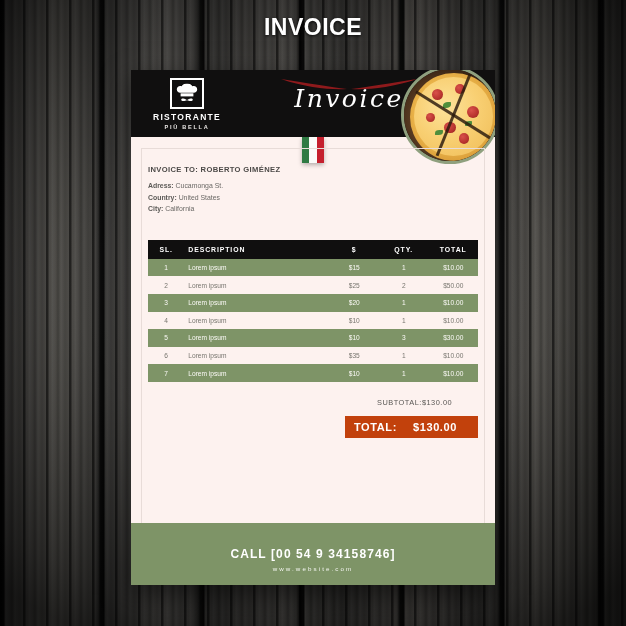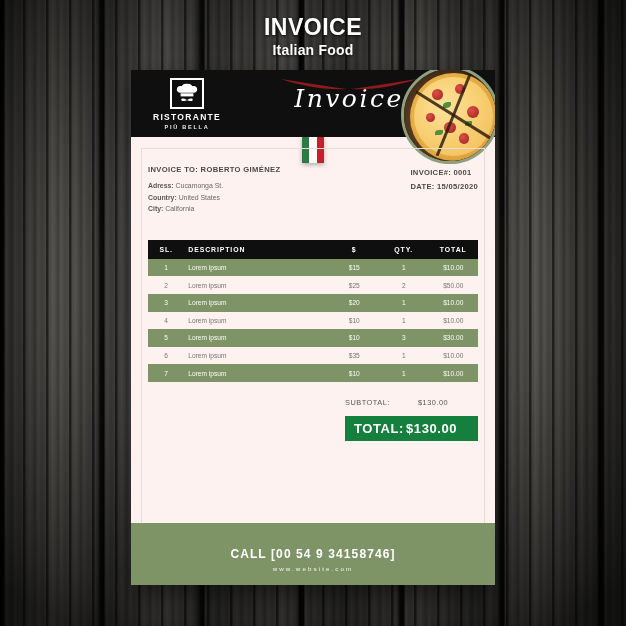--- a/index.html
+++ b/index.html
@@ -201,28 +201,28 @@
   
   #totals-wrap {
     margin-top: 13px; display: flex; justify-content: flex-end;
   }
   #totals { width: 133px; }
   .tot-line {
     display: flex; justify-content: space-between;
     font-size: 7.4px; color: #5a5855; letter-spacing: 0.5px;
     padding: 2px 4px 2px 0; line-height: 1.5;
   }
-  .tot-line .lbl { font-weight: normal; }
+  .tot-line .lbl { font-weight: normal; margin-left: 32px; }
   .tot-line .val { width: 56px; text-align: left; }
   #total-box {
     margin-top: 6px;
-    background: #15803d; color: #ffffff;
+    background: #c2410c; color: #ffffff;
     display: flex; justify-content: space-between;
-    font-size: 13px; font-weight: bold; letter-spacing: 0.6px;
-    padding: 5px 14px 5px 9px;
+    font-size: 11px; font-weight: bold; letter-spacing: 0.6px;
+    padding: 5px 7px 5px 9px;
   }
   #total-box .val { width: 58px; text-align: left; }
 
   
   #thanks-wrap {
     position: absolute; left: 17px; top: 368px;
     width: 177px; height: 22px;
     display: flex; align-items: center;
   }
   #thanks-box {
@@ -284,21 +284,20 @@
   }
 </style>
 </head>
 <body>
 
 <div id="wood"></div>
 <div id="wood-vignette"></div>
 
 <div id="page-title-block">
   <div id="title-main">INVOICE</div>
-  <div id="title-sub">Italian Food</div>
 </div>
 
 <div id="invoice-card">
 
   <div id="card-header">
 
     <div id="logo-block">
       <div id="logo-mark">
         <svg width="24" height="21" viewBox="0 0 24 21">
           <path d="M5.2 9.2c-1.9 0-3.4-1.5-3.4-3.3 0-1.9 1.5-3.4 3.4-3.4.5 0 1 .1 1.4.3C7.3 1.2 9.5 0 12 0s4.7 1.2 5.4 2.8c.4-.2.9-.3 1.4-.3 1.9 0 3.4 1.5 3.4 3.4 0 1.8-1.5 3.3-3.4 3.3H5.2z" fill="#fff"></path>
@@ -353,24 +352,20 @@
         </div>
         <div class="addr-line">
           <b>Country:</b>
           <span>United States</span>
         </div>
         <div class="addr-line">
           <b>City:</b>
           <span>California</span>
         </div>
       </div>
-      <div id="meta-right">
-        <div>INVOICE#: 0001</div>
-        <div>DATE: 15/05/2020</div>
-      </div>
     </div>
 
     <div id="items-table">
       <div class="trow" id="table-head">
         <div class="c-sl">SL.</div>
         <div class="c-desc">DESCRIPTION</div>
         <div class="c-price">$</div>
         <div class="c-qty">QTY.</div>
         <div class="c-total">TOTAL</div>
       </div>

